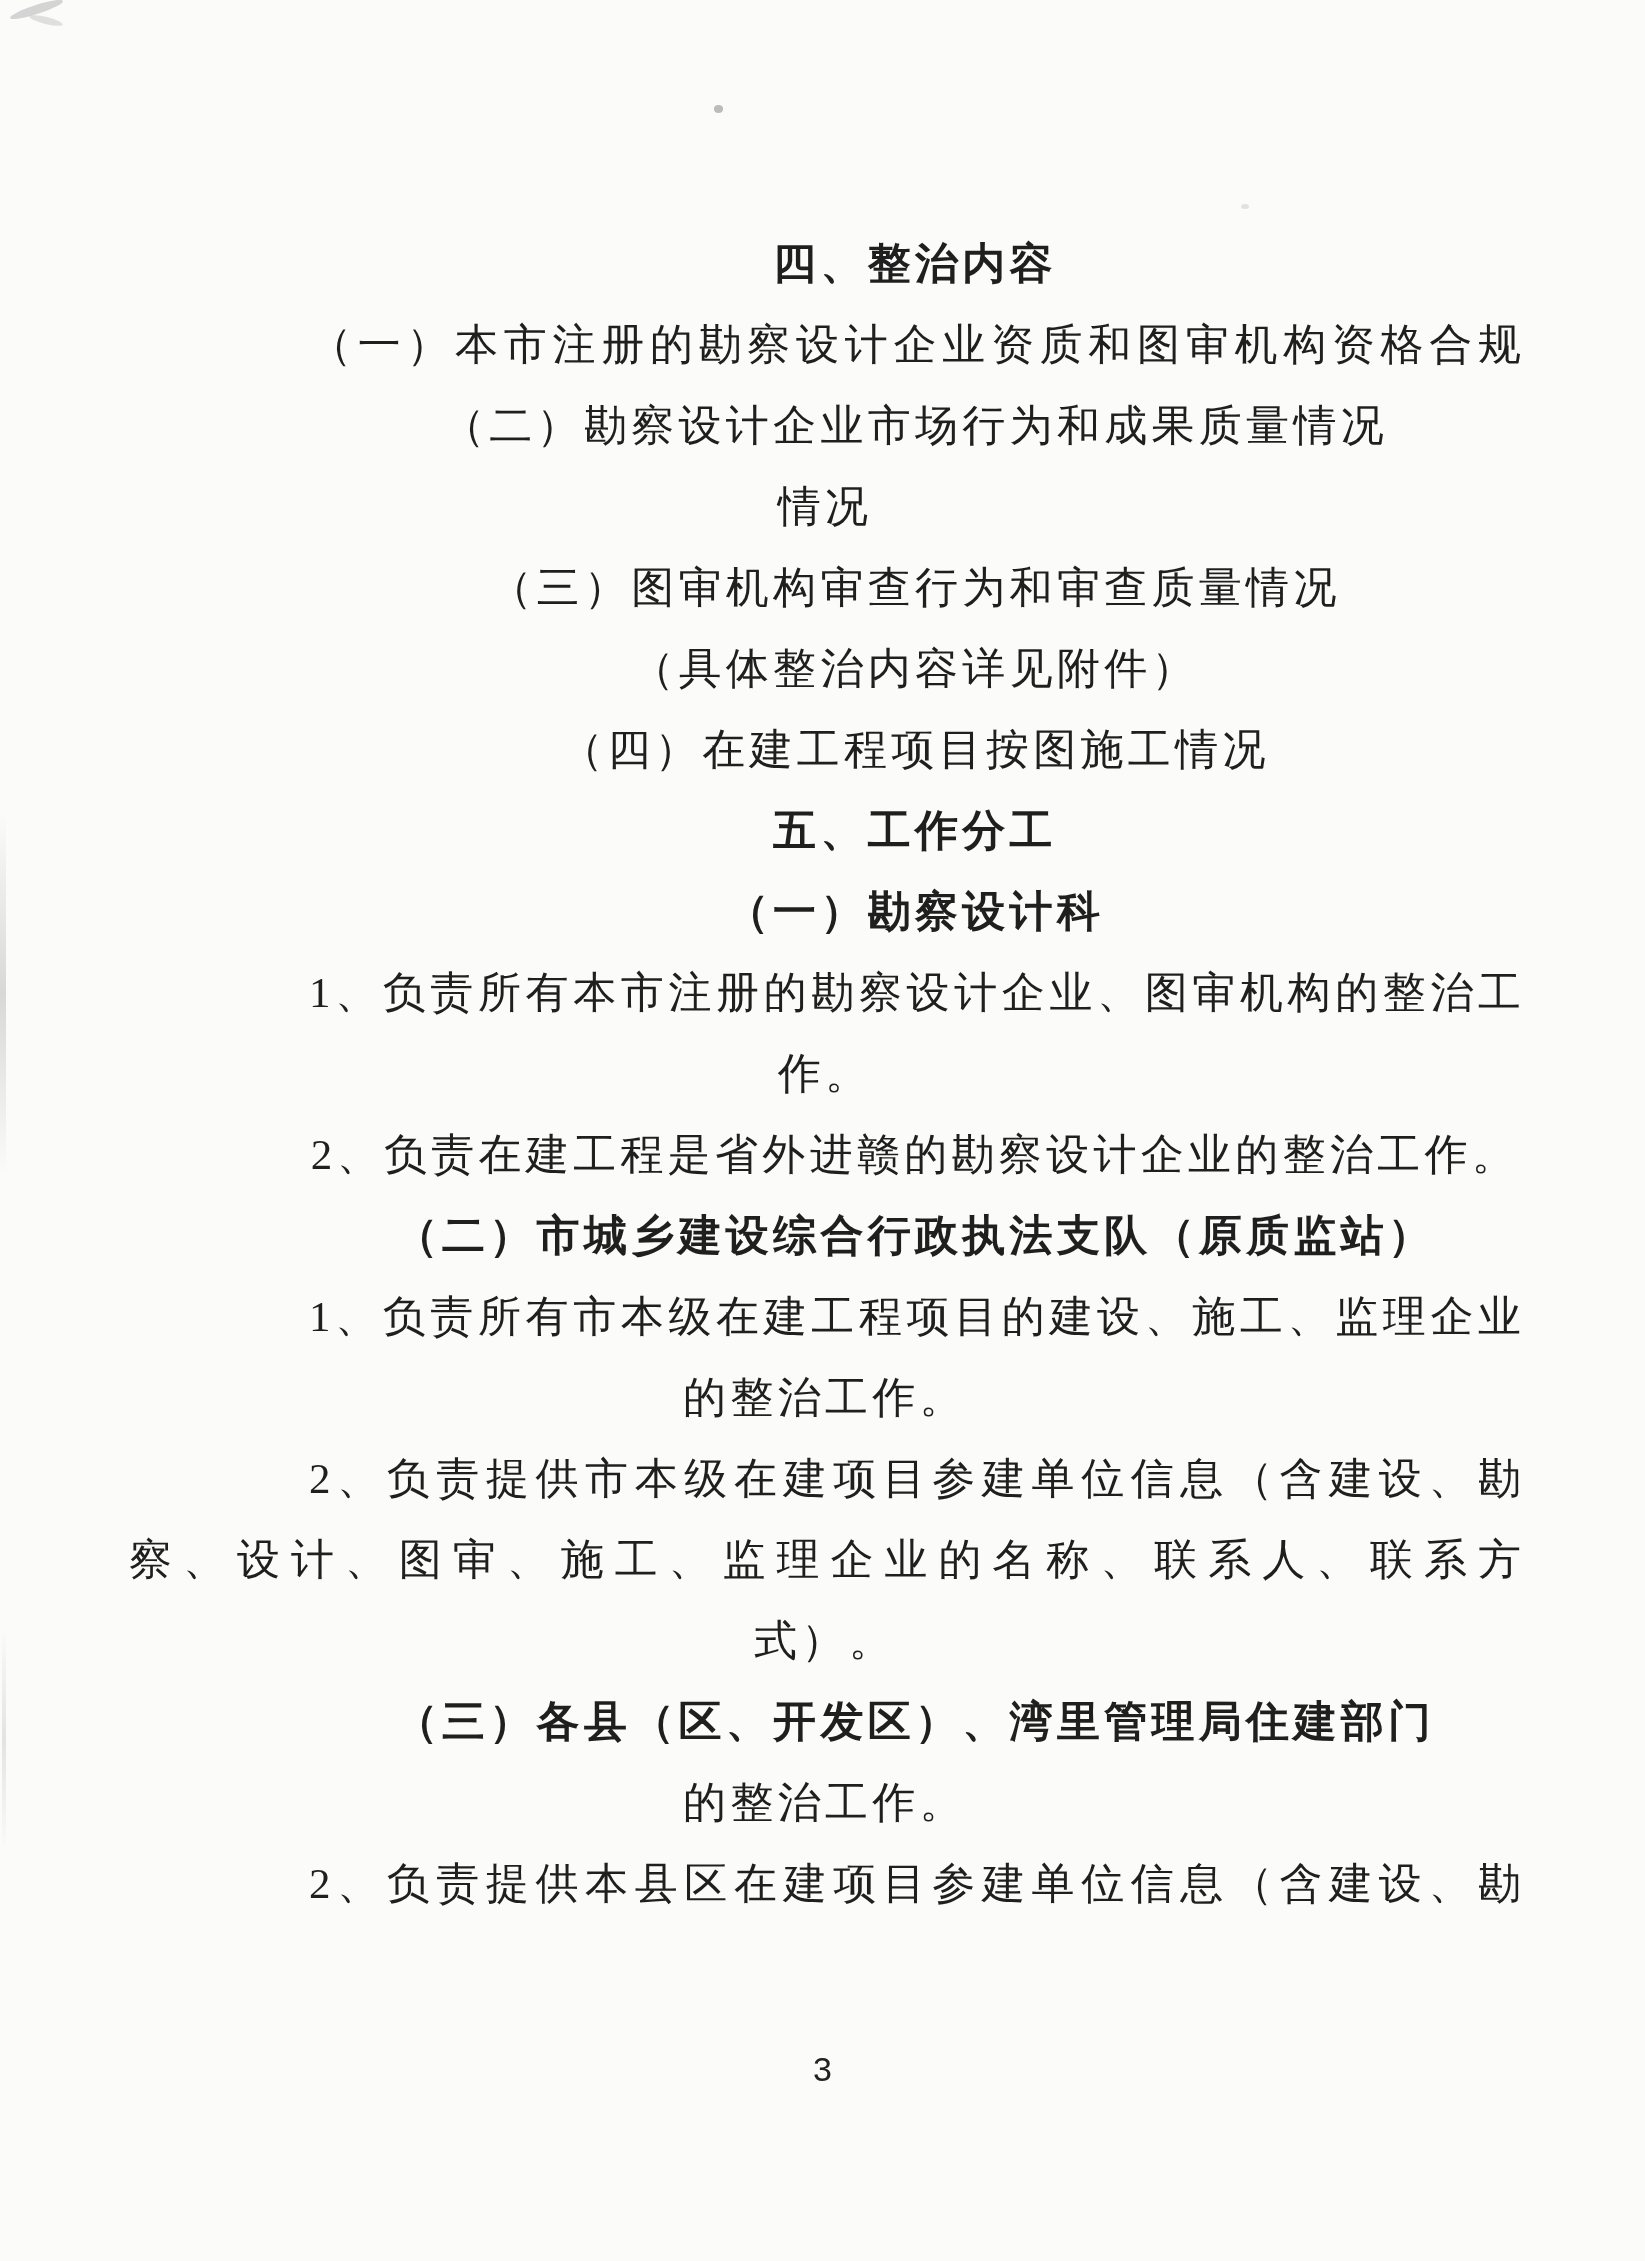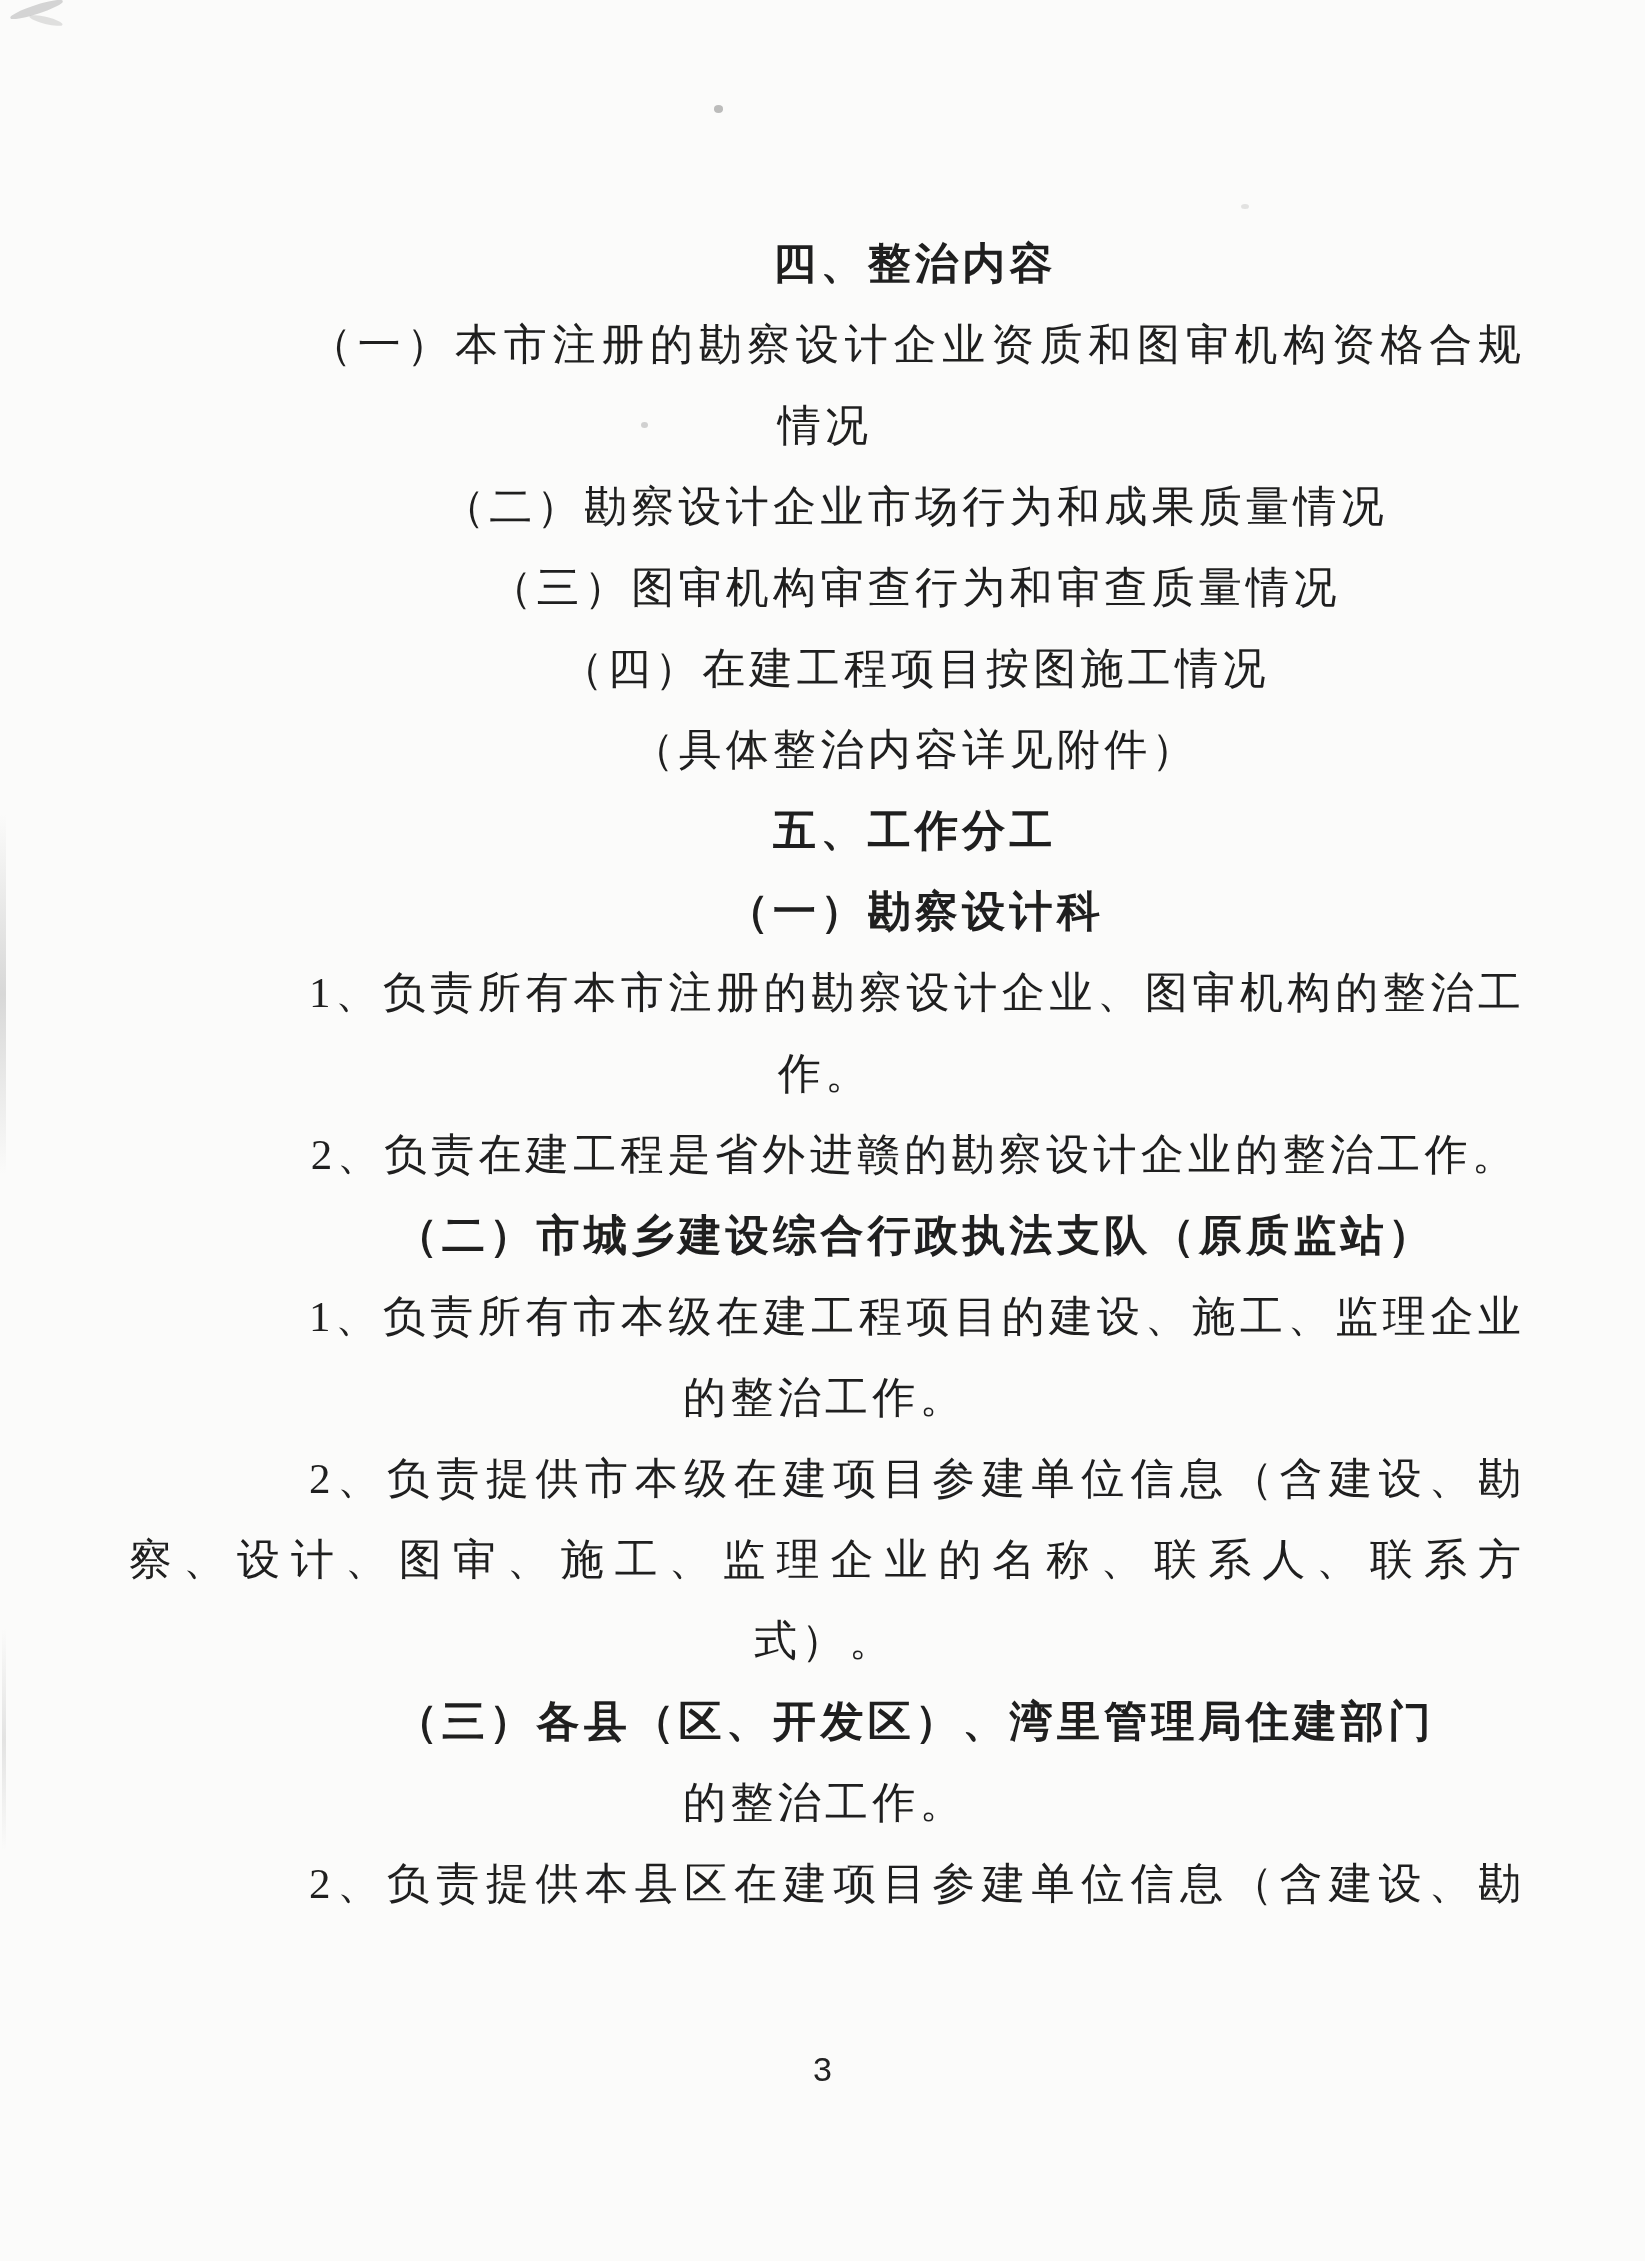--- a/index.html
+++ b/index.html
@@ -120,25 +120,25 @@
   <div class="smudge-tl-2"></div>
   <div class="speck-1"></div>
   <div class="speck-2"></div>
   <div class="speck-3"></div>
   <div class="edge-streak-1"></div>
   <div class="edge-streak-2"></div>
 
   <div class="content" style="color: rgb(31, 31, 31);">
       <div class="line heading indent">四、整治内容</div>
       <div class="line indent just">（一）本市注册的勘察设计企业资质和图审机构资格合规</div>
+      <div class="line indent">（二）勘察设计企业市场行为和成果质量情况</div>
       <div class="line">情况</div>
-      <div class="line indent">（二）勘察设计企业市场行为和成果质量情况</div>
       <div class="line indent">（三）图审机构审查行为和审查质量情况</div>
+      <div class="line indent">（具体整治内容详见附件）</div>
       <div class="line indent">（四）在建工程项目按图施工情况</div>
-      <div class="line indent">（具体整治内容详见附件）</div>
       <div class="line heading indent">五、工作分工</div>
       <div class="line heading indent">（一）勘察设计科</div>
       <div class="line indent just">1、负责所有本市注册的勘察设计企业、图审机构的整治工</div>
       <div class="line">作。</div>
       <div class="line indent">2、负责在建工程是省外进赣的勘察设计企业的整治工作。</div>
       <div class="line heading indent">（二）市城乡建设综合行政执法支队（原质监站）</div>
       <div class="line indent just">1、负责所有市本级在建工程项目的建设、施工、监理企业</div>
       <div class="line">的整治工作。</div>
       <div class="line indent just">2、负责提供市本级在建项目参建单位信息（含建设、勘</div>
       <div class="line just">察、设计、图审、施工、监理企业的名称、联系人、联系方</div>

